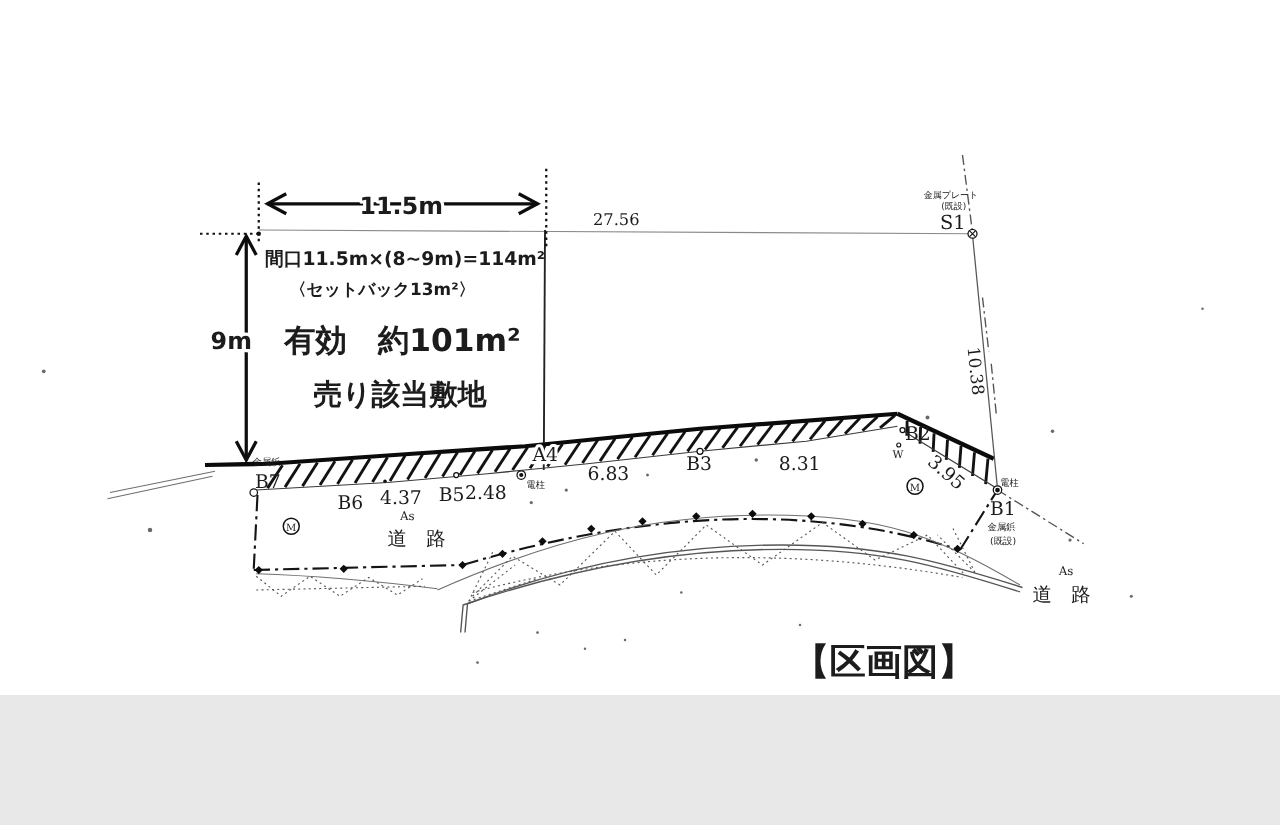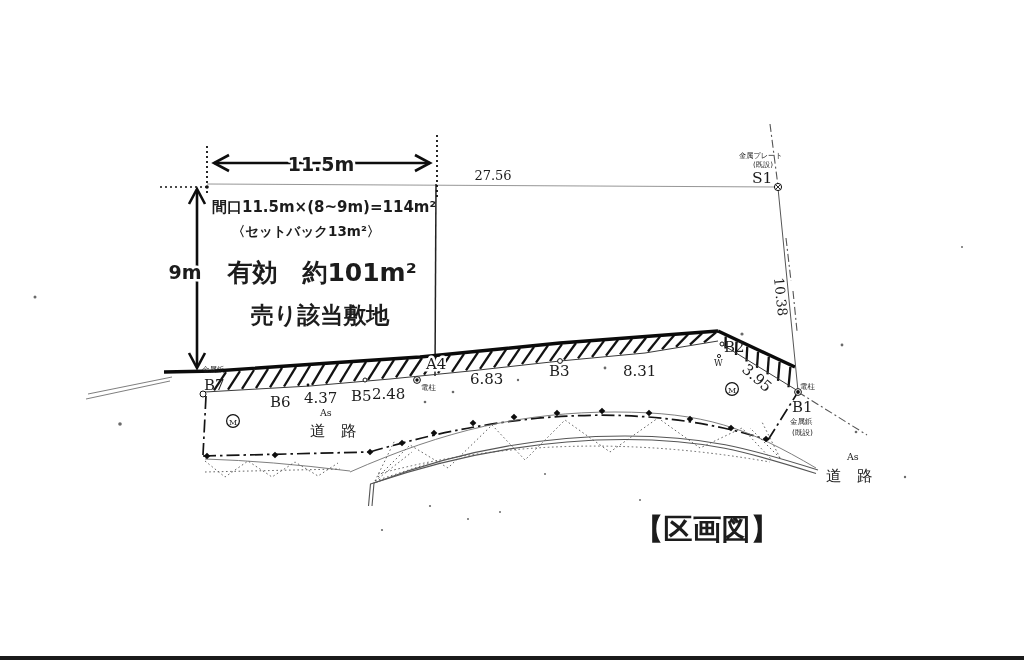--- a/index.html
+++ b/index.html
@@ -1,16 +1,16 @@
 <!DOCTYPE html>
 <html><head>
 <meta charset="utf-8">
 <style>
   html,body{margin:0;padding:0;background:#e8e8e8;}
-  .stage{position:relative;width:1024px;height:660px;background:#ffffff;overflow:hidden;
+  .stage{position:relative;width:1024px;height:556px;background:#ffffff;overflow:hidden;
          font-family:"DejaVu Sans","Liberation Sans",sans-serif;}
   svg{display:block}
   text{fill:#1c1c1c;}
   .t-serif{font-family:"DejaVu Serif","Liberation Serif",serif;}
   .t-sans{font-family:"DejaVu Sans","Liberation Sans",sans-serif;}
   .bold{font-weight:bold;}
   .halo{paint-order:stroke;stroke:#ffffff;stroke-width:5px;stroke-linejoin:round;}
   .meas{font-size:15px;}
   .tiny{font-size:7.5px;}
   .dim{font-size:19px;}

